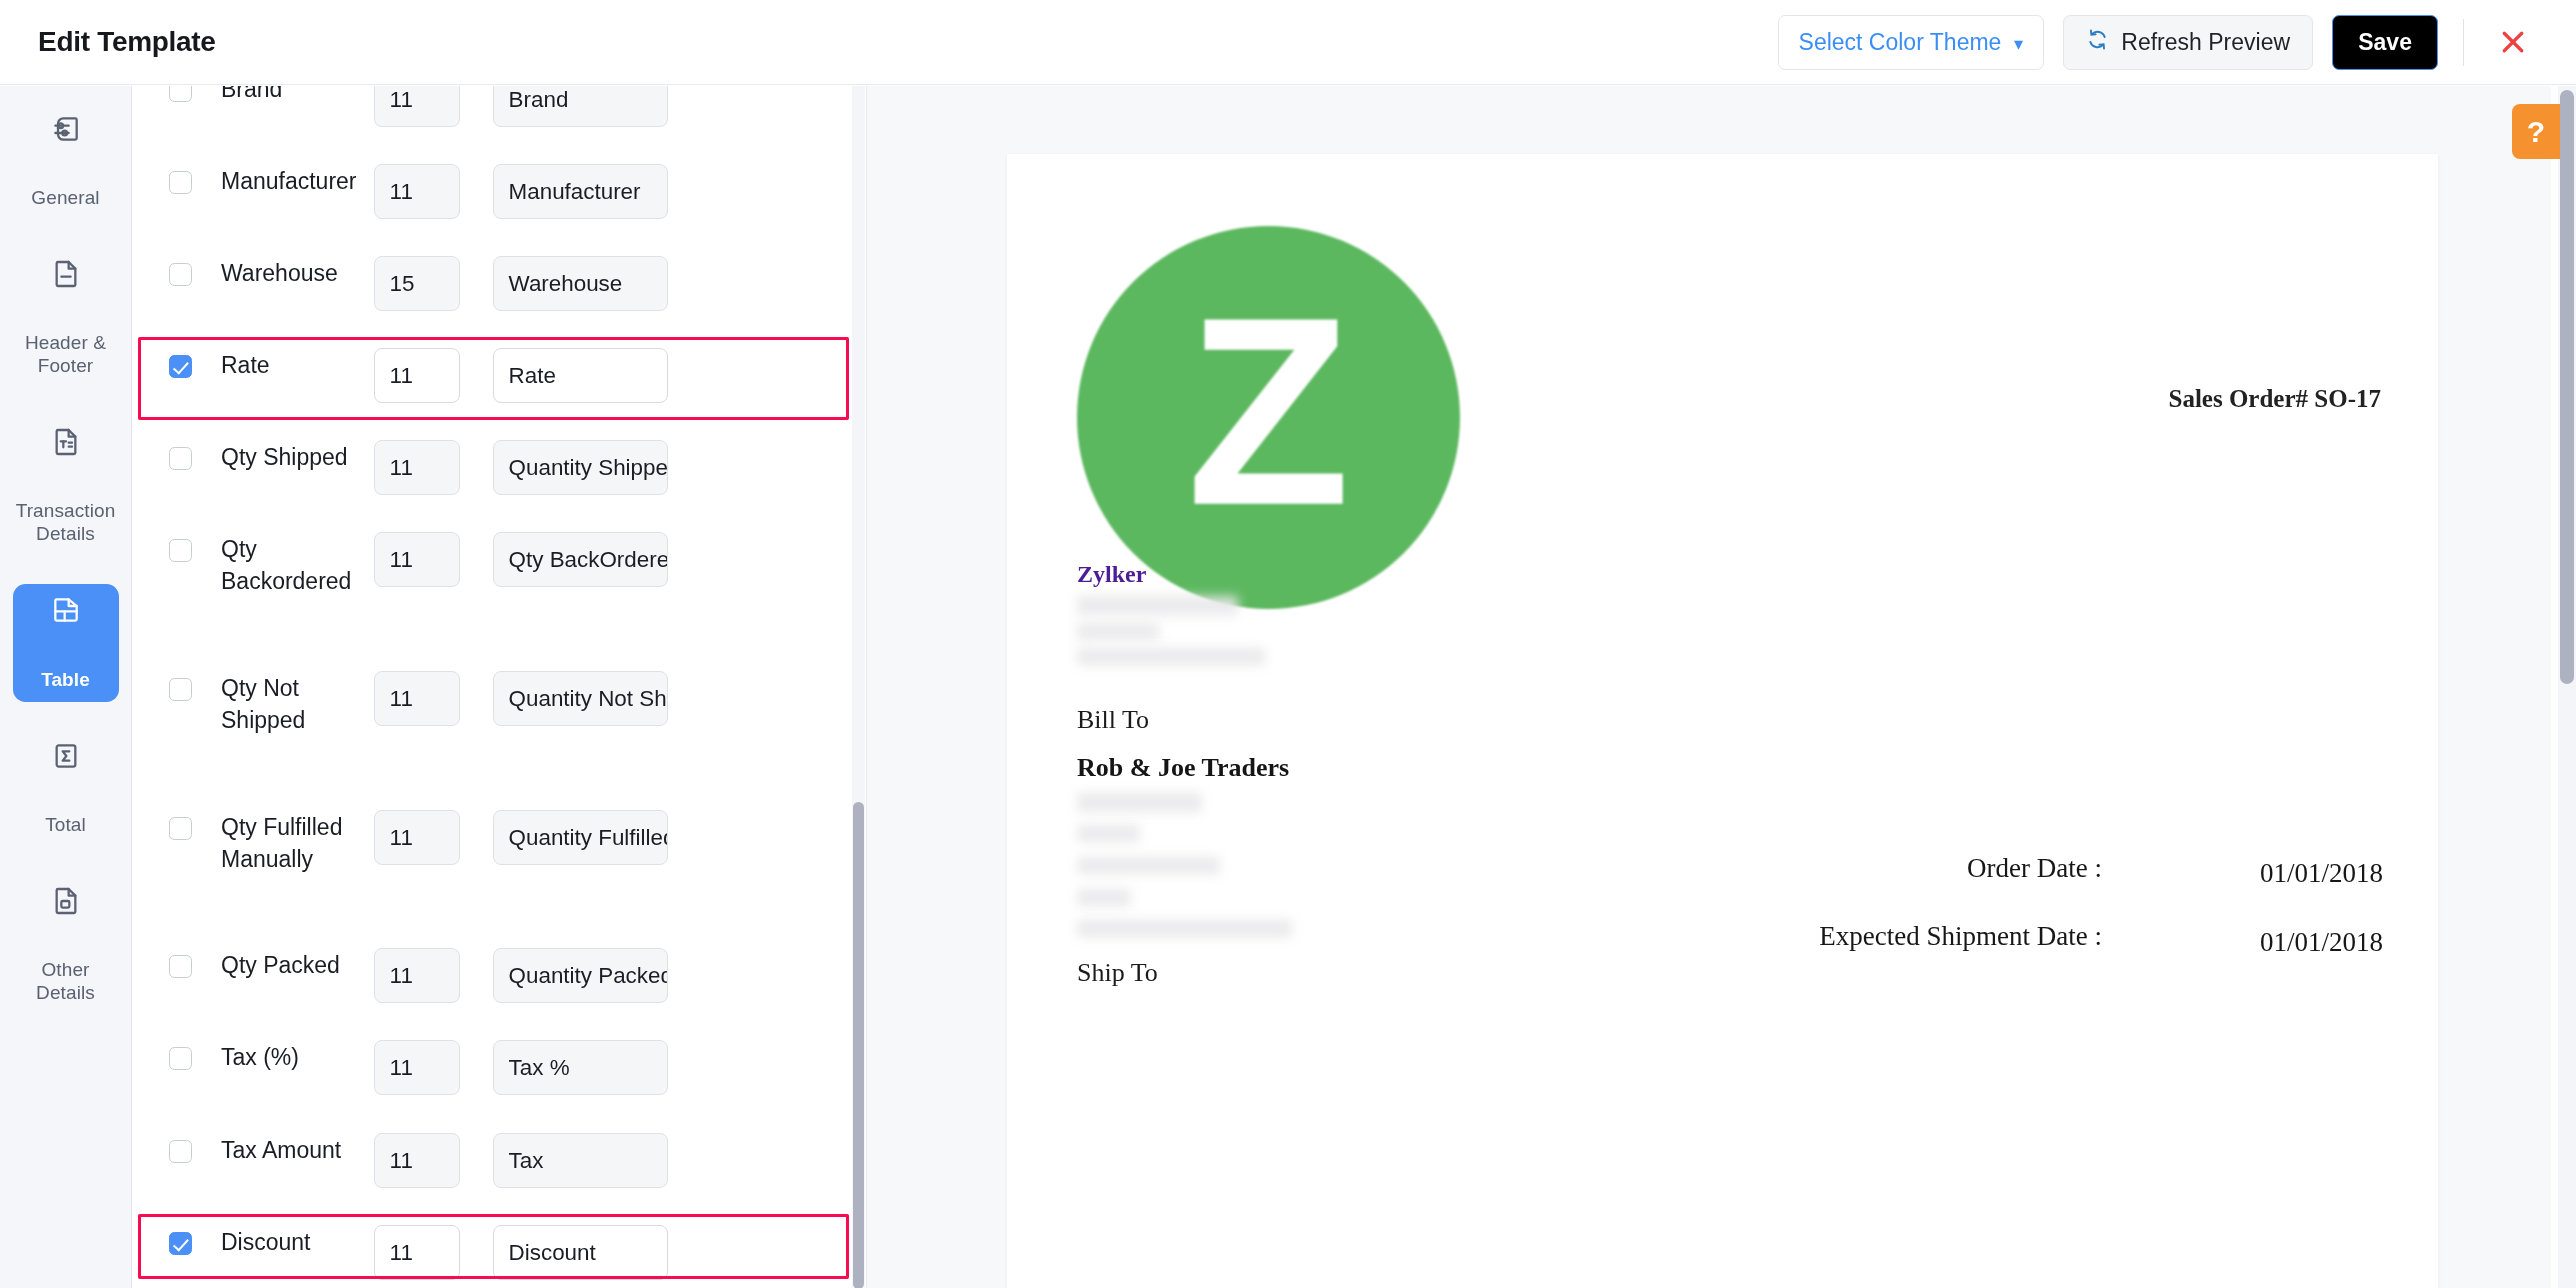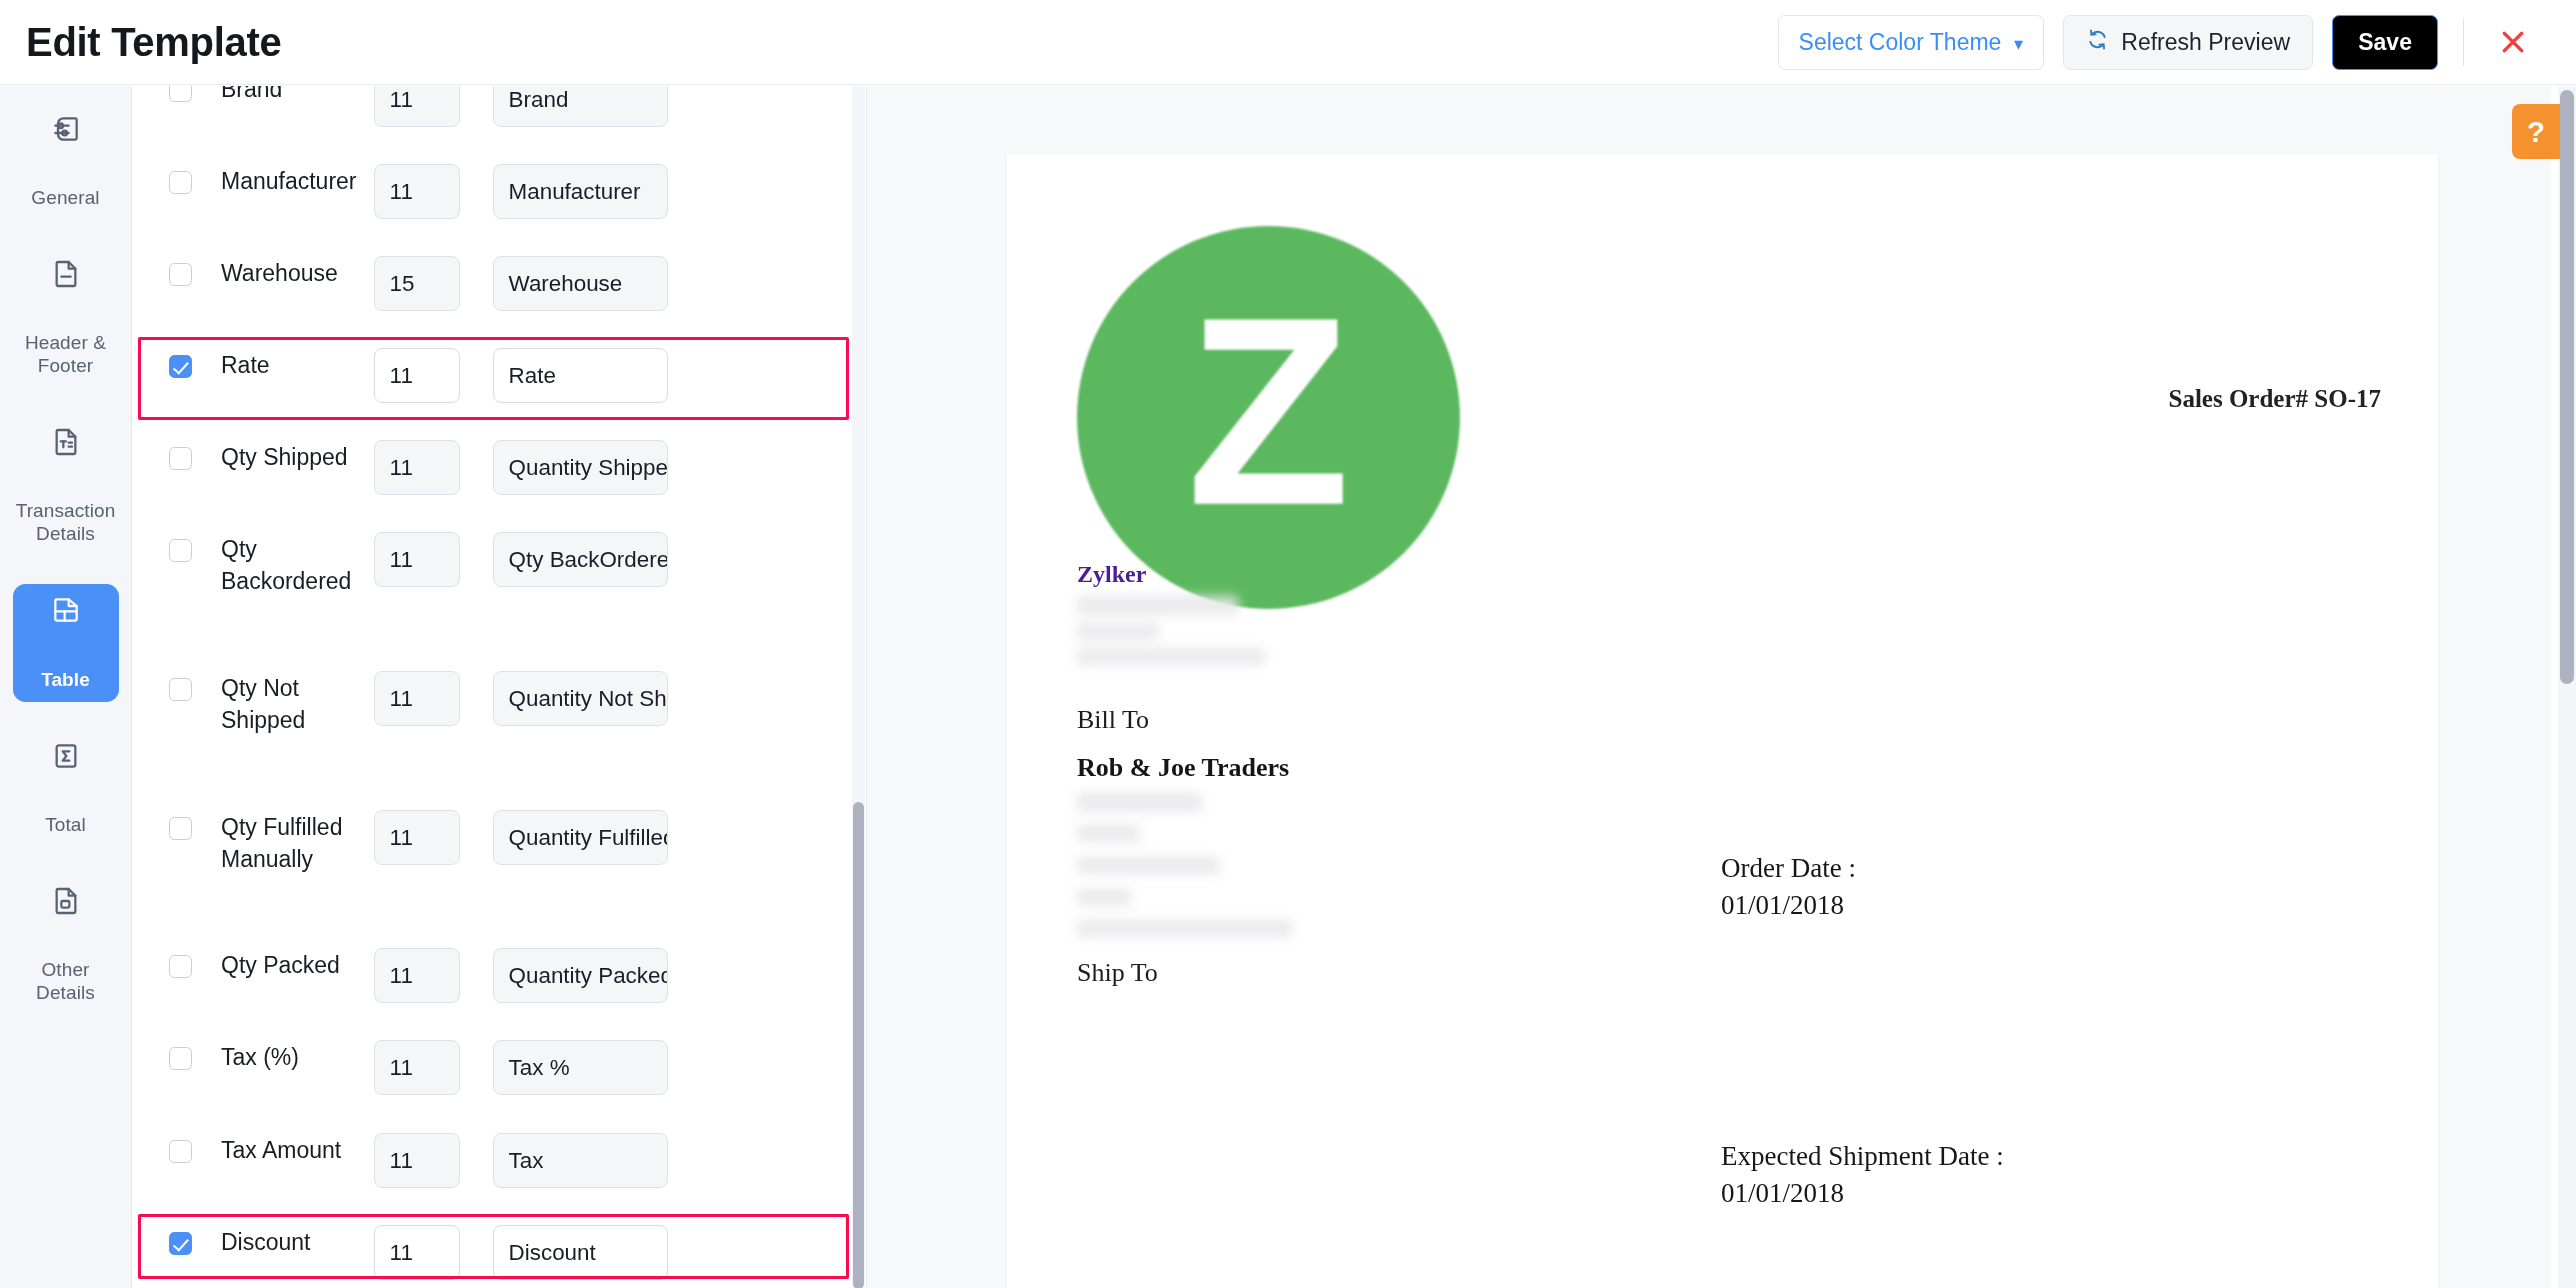--- a/index.html
+++ b/index.html
@@ -12,22 +12,22 @@
   }
 
   
   .topbar{
     position:absolute; left:0; top:0; width:2576px; height:85px;
     background:#ffffff;
     border-bottom:0.9px solid #e9eaee;
     display:flex; align-items:center;
   }
   .page-title{
-    margin-left:26px;
-    font-size:40px;
+    margin-left:38px;
+    font-size:28px;
     font-weight:600;
     letter-spacing:-0.3px;
     color:#16181d;
   }
   .topbar-actions{
     margin-left:auto; display:flex; align-items:center; gap:19.7px; padding-right:39px;
   }
   .btn{
     height:55px; border-radius:7.2px; display:flex; align-items:center;
     font-size:23px; cursor:pointer; white-space:nowrap;
@@ -166,21 +166,21 @@
   .cust-name{
     position:absolute; left:70px; top:599px; font-size:26px; font-weight:700; color:#151515;
   }
   .lbl-shipto{
     position:absolute; left:70px; top:804px; font-size:26px; color:#1b1b1b;
   }
   .dates{
     position:absolute; right:55px; top:699px; width:662px;
     font-size:27px; color:#171717;
   }
-  .drow{ display:flex; align-items:flex-start; margin-bottom:32px;flex-direction:column; }
+  .drow{ display:flex; align-items:flex-start; margin-bottom:32px; }
   .dkey{ flex:1 1 auto; text-align:right; padding-right:57px; line-height:1.18; }
   .dval{ flex:0 0 224px; text-align:right; padding-top:5.4px; }
 
   .prev-sb{
     position:absolute; right:0; top:86px; width:18px; height:1202px; background:#f4f5f8;
   }
   .prev-sb .thumb{
     position:absolute; left:1.8px; top:3.6px; width:14.3px; height:594px;
     background:#aeb2c0; border-radius:7.2px;
   }

